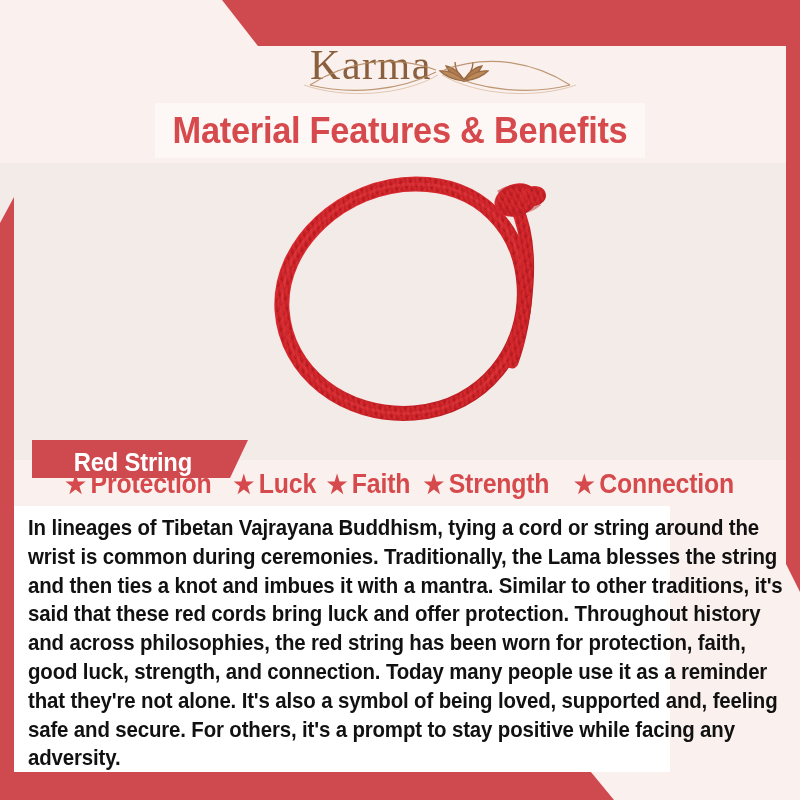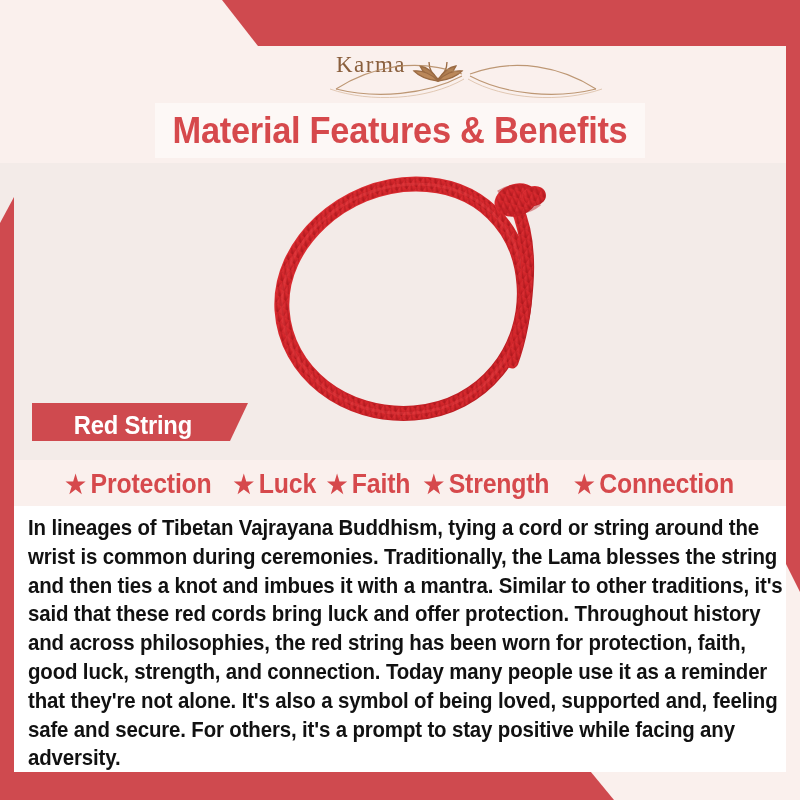--- a/index.html
+++ b/index.html
@@ -43,21 +43,21 @@
     position:absolute; left:0; top:36px; width:800px; height:58px;
     display:flex; align-items:center; justify-content:center;
   }
   .logo {
     position:relative;
     display:flex; align-items:center; justify-content:center; gap:6px;
     color:#9a6a43;
     font-family:"Liberation Serif", serif;
   }
   .logo-word {
-    font-size:23px; letter-spacing:1.5px; color:#8a5f3d;
+    font-size:42px; letter-spacing:1.5px; color:#8a5f3d;
   }
   .logo-lotus { display:block; }
   .logo-flourish { position:absolute; left:-70px; right:-70px; top:0; bottom:0; pointer-events:none; }
 
   
   .title-band {
     position:absolute; left:155px; top:103px; width:490px; height:55px;
     background:#fdf8f6;
   }
   .title-text {
@@ -70,21 +70,21 @@
     white-space:nowrap;
   }
 
   
   .product-image {
     position:absolute; left:248px; top:172px; width:330px; height:262px;
   }
 
   
   .ribbon {
-    position:absolute; left:32px; top:403px; width:216px; height:44px;
+    position:absolute; left:32px; top:440px; width:216px; height:44px;
     background:#cf4a4f;
     clip-path: polygon(0 0, 216px 0, 198px 38px, 0 38px);
     display:flex; align-items:center;
   }
   .ribbon-label {
     color:#ffffff; font-size:25px; font-weight:bold;
     padding-left:44px; letter-spacing:-0.2px;
     transform:scaleX(0.95); transform-origin:left center;
     white-space:nowrap;
   }
@@ -101,21 +101,21 @@
     white-space:nowrap;
     transform:scaleX(0.92); transform-origin:center;
   }
   .feature + .feature { margin-left:4px; }
   .feature .star { font-size:25px; line-height:1; margin-right:5px; }
   .feature .flabel { letter-spacing:-0.2px; }
   .gap-wide { margin-left:12px !important; }
 
   
   .body-card {
-    position:absolute; left:14px; top:506px; width:772px; height:266px;
+    position:absolute; left:14px; top:506px; width:656px; height:266px;
     background:#ffffff;
     padding:8px 18px 0 14px;
   }
   .body-text {
     color:#111111;
     font-size:21.4px;
     line-height:28.8px;
     font-weight:bold;
     transform:scaleX(0.955);
     transform-origin:left top;

